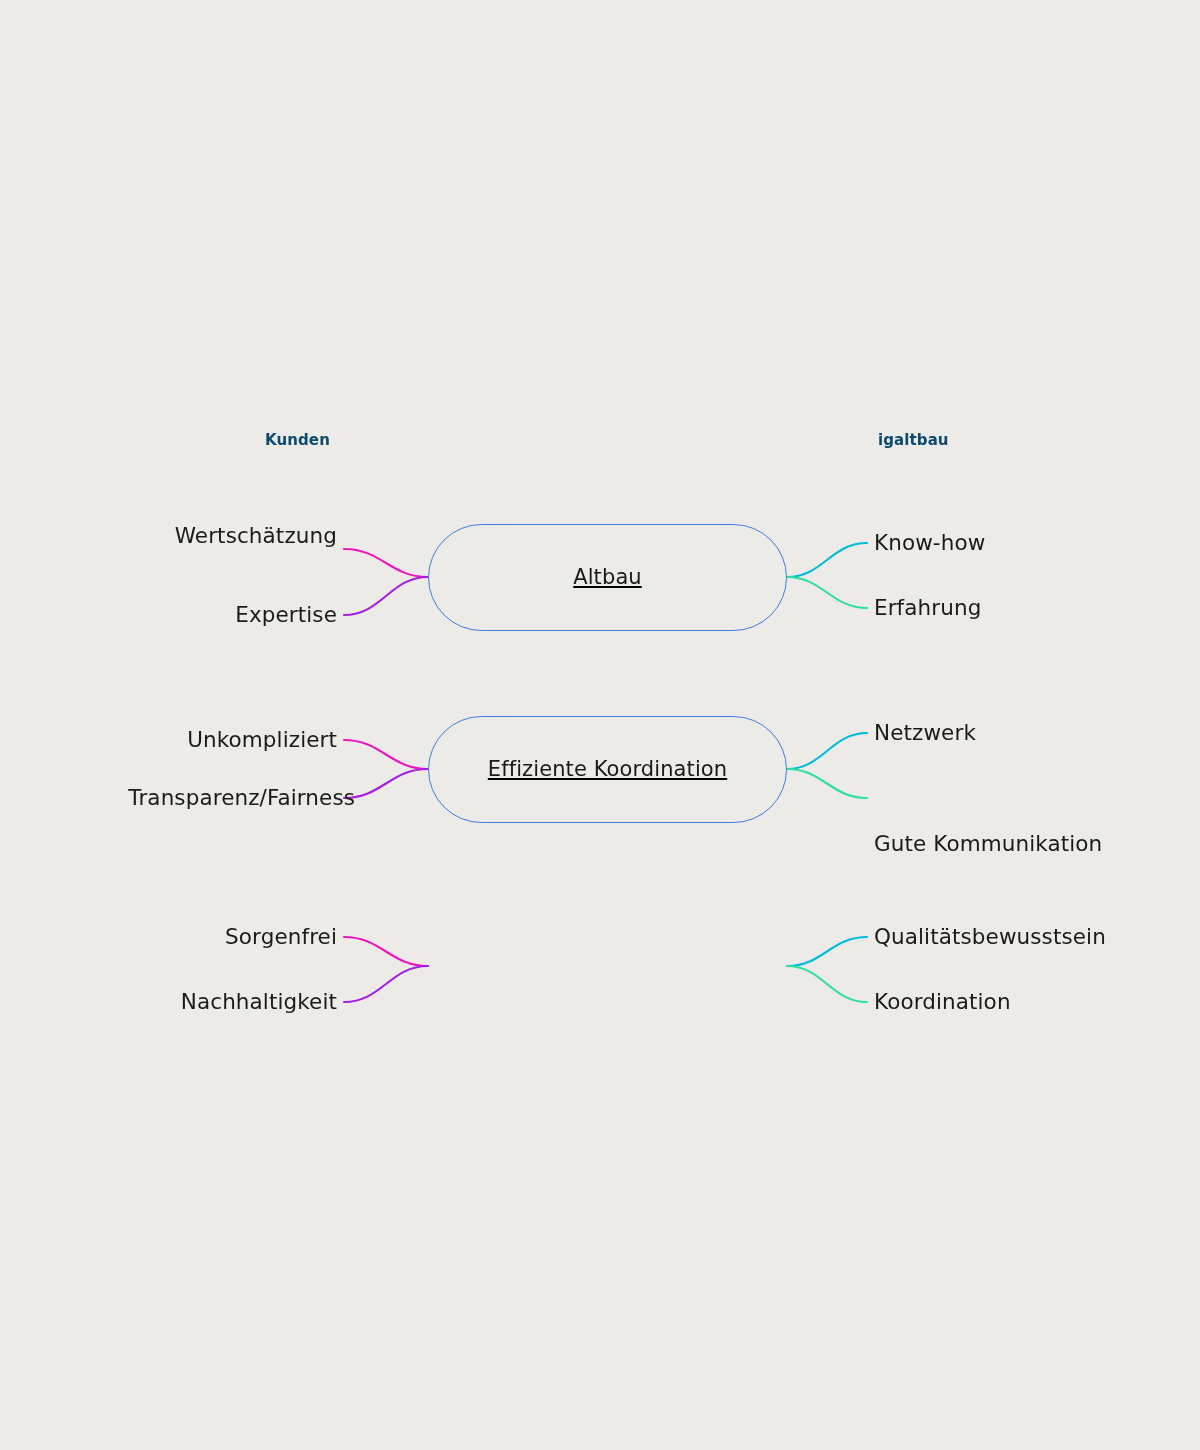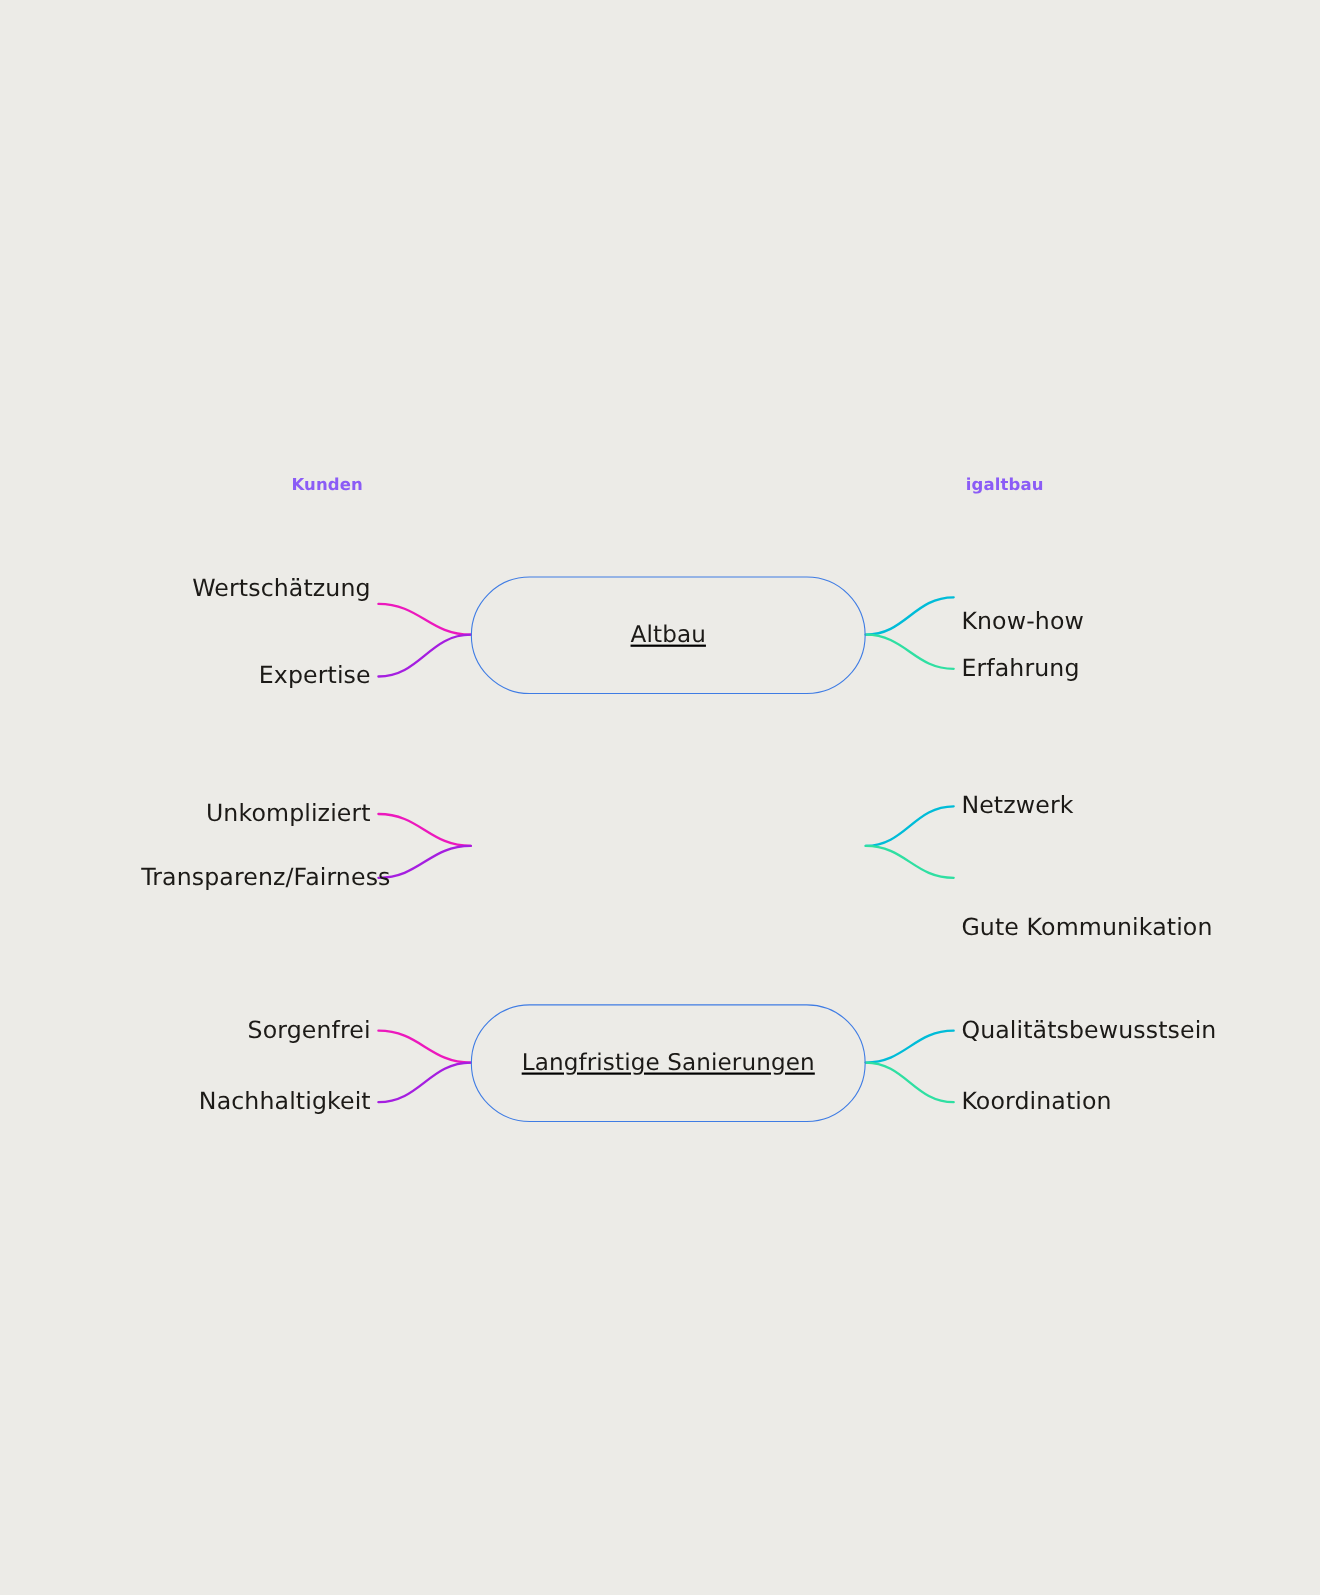--- a/index.html
+++ b/index.html
@@ -21,21 +21,21 @@
     top: 0;
     width: 1200px;
     height: 1450px;
     pointer-events: none;
   }
   .column-header {
     position: absolute;
     font-family: "DejaVu Sans", "Liberation Sans", sans-serif;
     font-size: 15px;
     font-weight: bold;
-    color: #8b5cf6;
+    color: #0c4a6e;
     white-space: nowrap;
     letter-spacing: 0.1px;
   }
   .center-node {
     position: absolute;
     box-sizing: border-box;
     border: 1.7px solid #3f7ce4;
     background: transparent;
     border-radius: 999px;
     display: flex;
@@ -87,29 +87,29 @@
     </svg>
 
   <div class="column-header" style="left:265px; top:431px;">Kunden</div>
   <div class="column-header" style="left:878px; top:431px;">igaltbau</div>
 
   <div class="center-node" style="left:428px; top:523.5px; width:359px; height:107px;">
     <span class="center-node-label">Altbau</span>
   </div>
   <div class="leaf-label leaf-left" style="left:337px; top:536px;">Wertschätzung</div>
   <div class="leaf-label leaf-left" style="left:337px; top:615px;">Expertise</div>
-  <div class="leaf-label leaf-right" style="left:874px; top:543px;margin-top:23px;">Know-how</div>
+  <div class="leaf-label leaf-right" style="left:874px; top:543px;">Know-how</div>
   <div class="leaf-label leaf-right" style="left:874px; top:608px;">Erfahrung</div>
 
+  <div class="center-node" style="left:428px; top:715.5px; width:359px; height:107px;">
+    <span class="center-node-label">Effiziente Koordination</span>
+  </div>
   <div class="leaf-label leaf-left" style="left:337px; top:740px;">Unkompliziert</div>
   <div class="leaf-label leaf-left" style="left:355px; top:798px;">Transparenz/Fairness</div>
   <div class="leaf-label leaf-right" style="left:874px; top:733px;">Netzwerk</div>
   <div class="leaf-label leaf-right" style="left:874px; top:844px;">Gute Kommunikation</div>
 
-  <div class="center-node" style="left:428px; top:912.5px; width:359px; height:107px;">
-    <span class="center-node-label">Langfristige Sanierungen</span>
-  </div>
   <div class="leaf-label leaf-left" style="left:337px; top:937px;">Sorgenfrei</div>
   <div class="leaf-label leaf-left" style="left:337px; top:1002px;">Nachhaltigkeit</div>
   <div class="leaf-label leaf-right" style="left:874px; top:937px;">Qualitätsbewusstsein</div>
   <div class="leaf-label leaf-right" style="left:874px; top:1002px;">Koordination</div>
 
 </div>
 
 </body></html>

